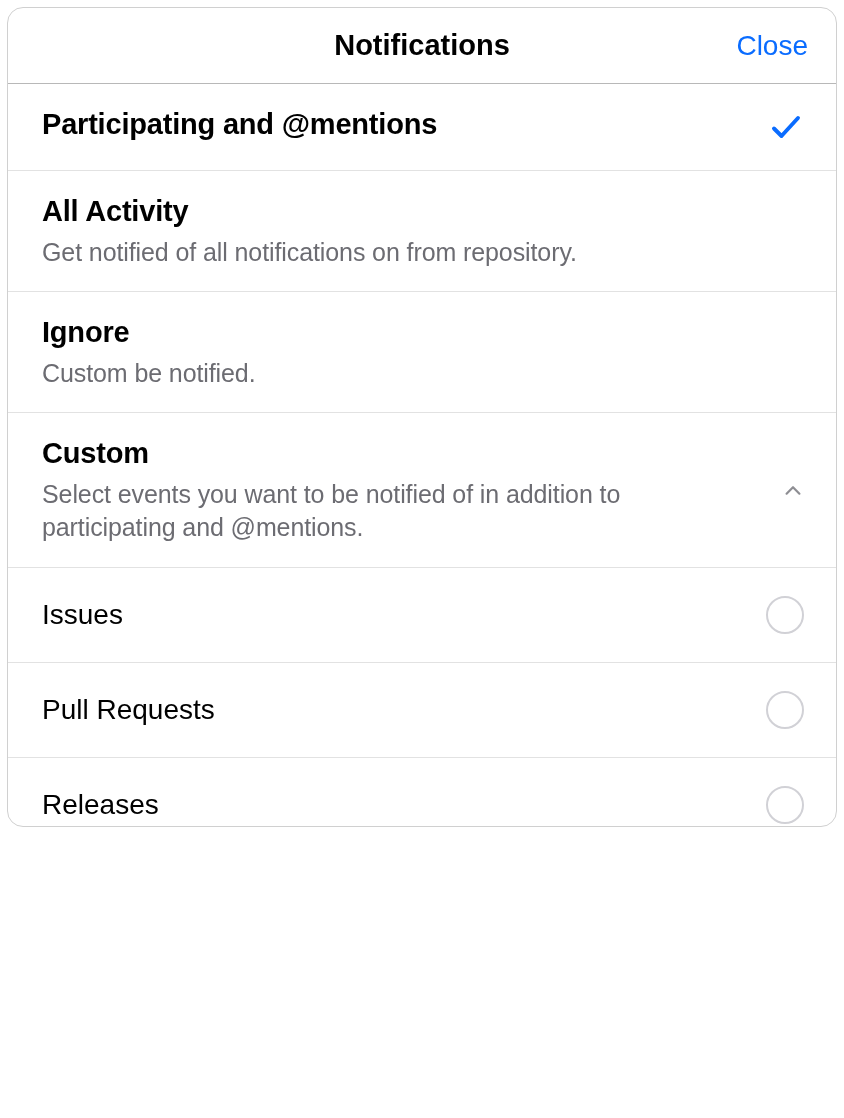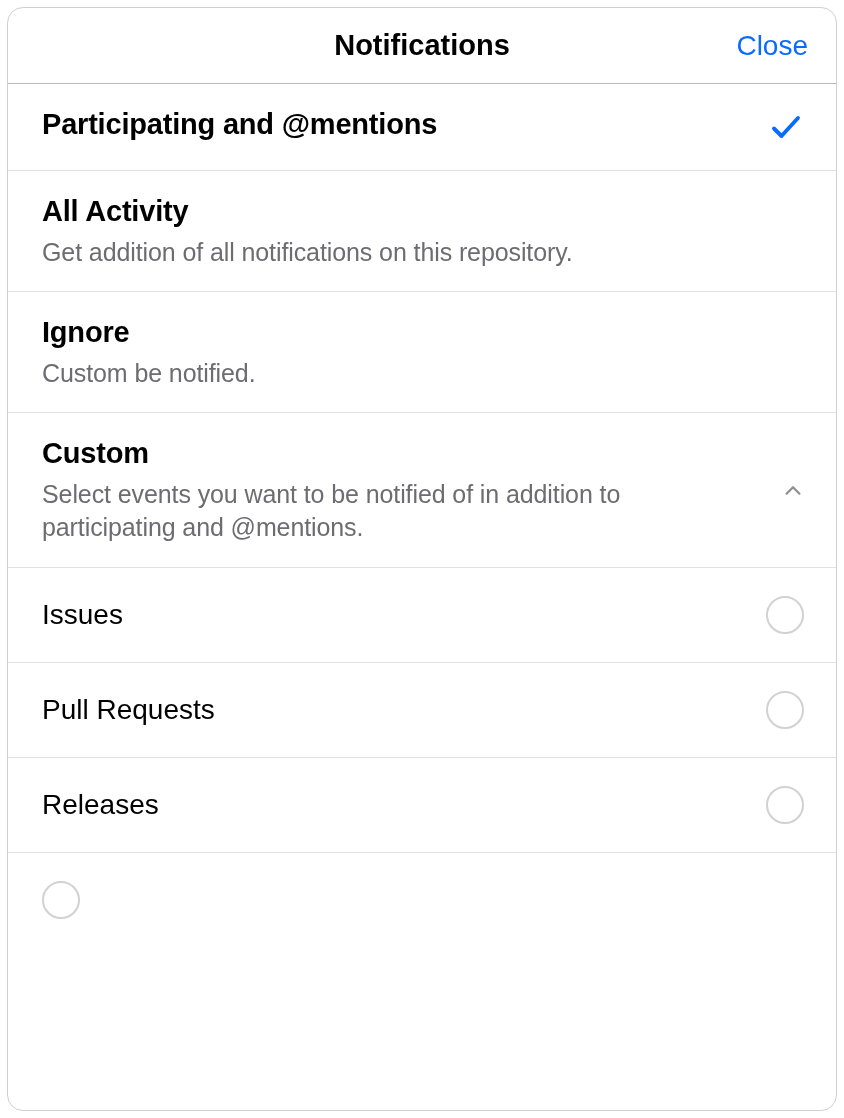--- a/index.html
+++ b/index.html
@@ -8,21 +8,21 @@
       padding: 0;
     }
     body {
       font-family: -apple-system, BlinkMacSystemFont, "Segoe UI", Helvetica, Arial, sans-serif;
       background: #ffffff;
       width: 844px;
       height: 1118px;
     }
     .sheet {
       width: 830px;
-      height: 1104px;
+      height: 820px;
       margin: 7px;
       border: 1px solid #d0d0d0;
       border-radius: 16px;
       overflow: hidden;
       background: #ffffff;
       display: flex;
       flex-direction: column;
     }
     .header {
       position: relative;
@@ -129,21 +129,21 @@
       <span class="check-icon">
         <svg viewBox="0 0 24 24" fill="none" stroke="currentColor" stroke-width="2.6" stroke-linecap="round" stroke-linejoin="round">
           <polyline points="4 13 9 18 20 6"></polyline>
         </svg>
       </span>
     </div>
 
     <div class="row">
       <div class="row-text">
         <div class="row-title">All Activity</div>
-        <div class="row-desc">Get addition of all notifications on this repository.</div>
+        <div class="row-desc">Get notified of all notifications on from repository.</div>
       </div>
     </div>
 
     <div class="row">
       <div class="row-text">
         <div class="row-title">Ignore</div>
         <div class="row-desc">Custom be notified.</div>
       </div>
     </div>
 

